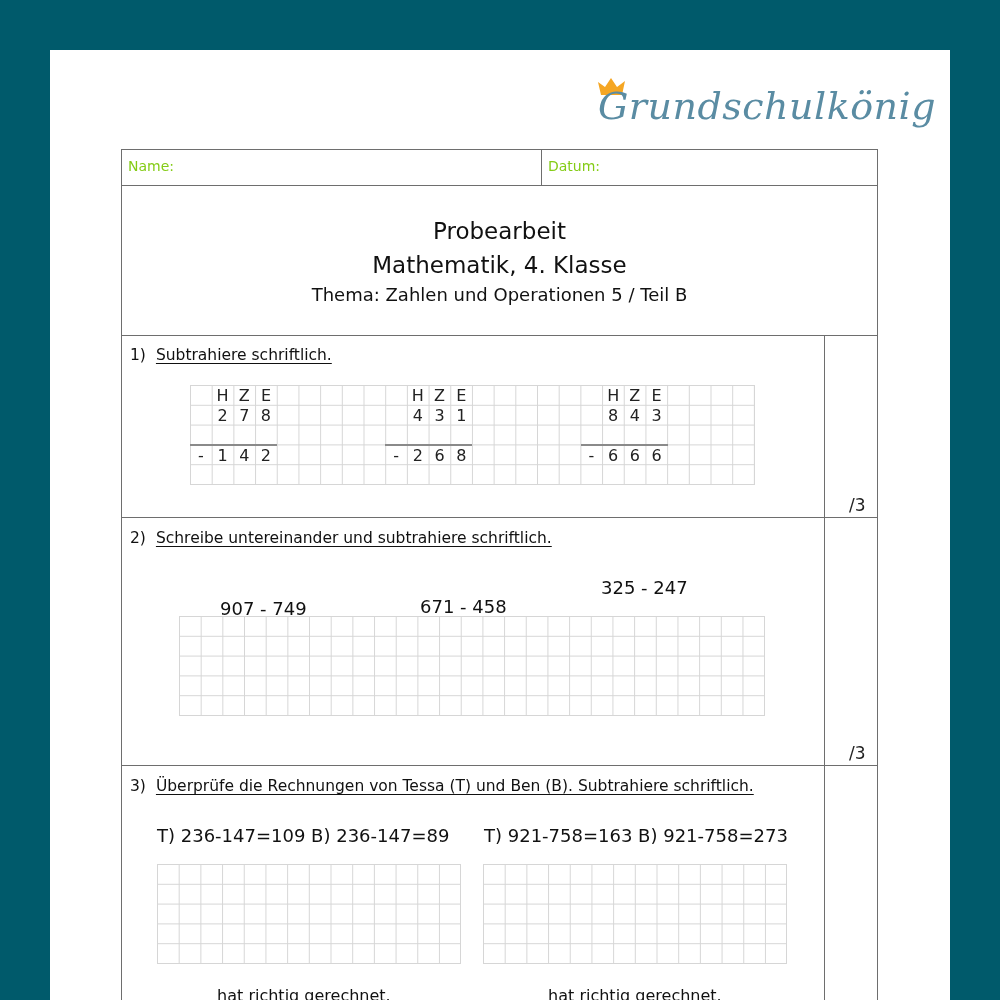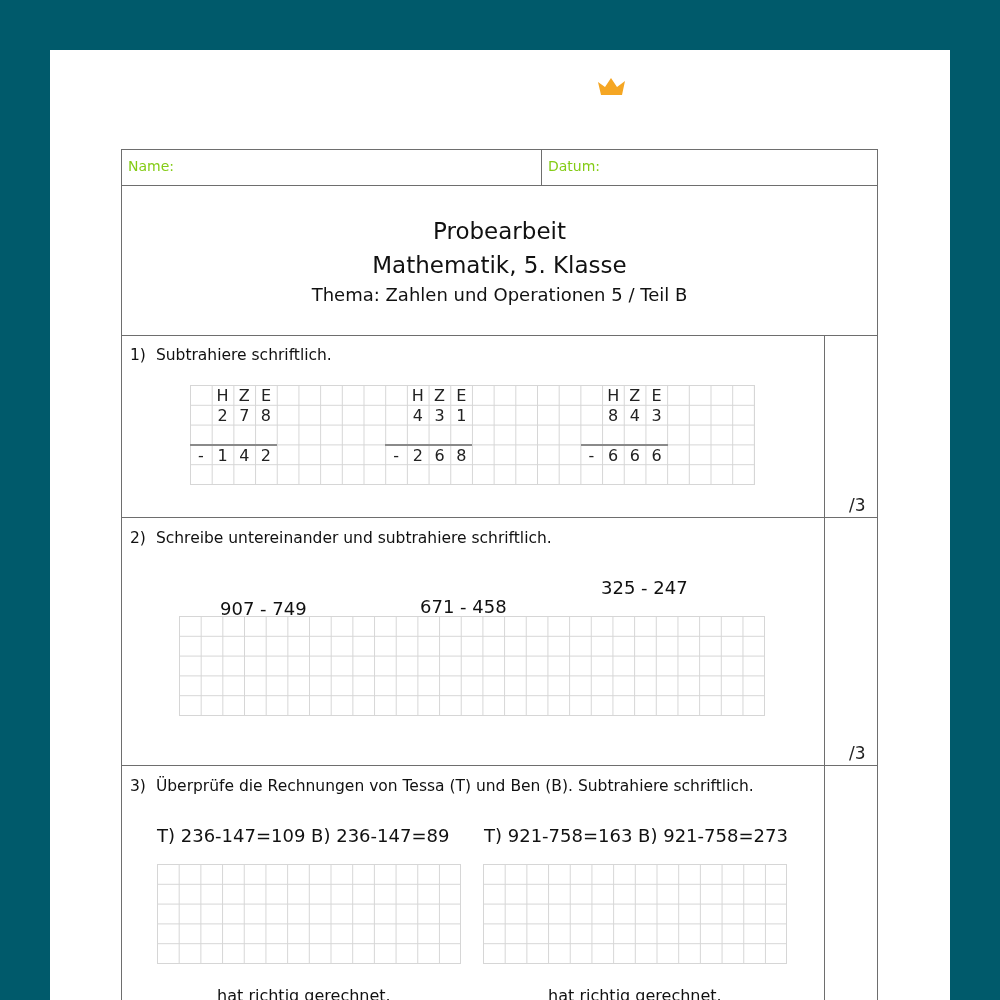--- a/index.html
+++ b/index.html
@@ -12,21 +12,21 @@
                font-size:38px; color:#5a8ca3; letter-spacing:0.5px; white-space:nowrap; }
   .abs { position:absolute; }
   .line { position:absolute; background:#6e6e6e; }
   .label { position:absolute; font-size:14px; color:#84cc16; }
   .title { position:absolute; left:121px; width:757px; text-align:center; color:#111; }
   .t1 { top:218px; font-size:23px; }
   .t2 { top:252px; font-size:23px; }
   .t3 { top:284px; font-size:18px; }
   .task { position:absolute; font-size:15.5px; color:#111; white-space:nowrap; }
   .task .num { margin-right:10px; }
-  .task .txt { text-underline-offset:3px; }
+  .task .txt { text-decoration:underline; text-underline-offset:3px; }
   .score { position:absolute; font-size:17px; color:#222; }
   .grid { position:absolute;
     background-image:
       linear-gradient(to right, #d6d6d6 1px, transparent 1px),
       linear-gradient(to bottom, #d6d6d6 1px, transparent 1px);
     border-right:1px solid #d6d6d6; border-bottom:1px solid #d6d6d6; box-sizing:content-box; }
   .cell-txt { position:absolute; width:21.7px; text-align:center; font-size:16px; color:#222;
               font-family:"DejaVu Sans", sans-serif; }
   .sumline { position:absolute; height:2px; background:#8a8a8a; }
   .expr { position:absolute; font-size:18px; color:#111; white-space:nowrap; }
@@ -34,39 +34,40 @@
 </style>
 </head>
 <body>
 
 <div class="page"></div>
 
 <div class="logo">
   <svg class="logo-crown" viewBox="0 0 28 18">
     <polygon points="0,4 7,9 13,0 19,9 27,3 24,17 3,17" fill="#f5a623"></polygon>
   </svg>
+  <div class="logo-text">Grundschulkönig</div>
 </div>
 
 <div class="line" style="left:121px;top:149px;width:757px;height:1px;"></div>
 <div class="line" style="left:121px;top:149px;width:1px;height:851px;"></div>
 <div class="line" style="left:877px;top:149px;width:1px;height:851px;"></div>
 <div class="line" style="left:541px;top:149px;width:1px;height:36px;"></div>
 <div class="line" style="left:121px;top:185px;width:757px;height:1px;"></div>
 <div class="line" style="left:121px;top:335px;width:757px;height:1px;"></div>
 <div class="line" style="left:824px;top:335px;width:1px;height:665px;"></div>
 <div class="line" style="left:121px;top:517px;width:757px;height:1px;"></div>
 <div class="line" style="left:121px;top:765px;width:757px;height:1px;"></div>
 
 <div class="label" style="left:128px;top:158px;">Name:</div>
 <div class="abs" style="left:180px;top:152px;width:355px;height:30px;"></div>
 <div class="label" style="left:548px;top:158px;">Datum:</div>
 <div class="abs" style="left:605px;top:152px;width:268px;height:30px;"></div>
 
 <div class="title t1">Probearbeit</div>
-<div class="title t2">Mathematik, 5. Klasse</div>
+<div class="title t2">Mathematik, 4. Klasse</div>
 <div class="title t3">Thema: Zahlen und Operationen 5  /  Teil B</div>
 
 <div class="task" style="left:130px;top:346px;">
   <span class="num">1)</span><span class="txt">Subtrahiere schriftlich.</span>
 </div>
 <div class="grid" style="left:190px;top:385px;width:564px;height:99px;background-size:21.7px 19.8px;"></div>
 
 <div class="cell-txt" style="left:211.7px;top:386px;">H</div>
 <div class="cell-txt" style="left:233.4px;top:386px;">Z</div>
 <div class="cell-txt" style="left:255.1px;top:386px;">E</div>

